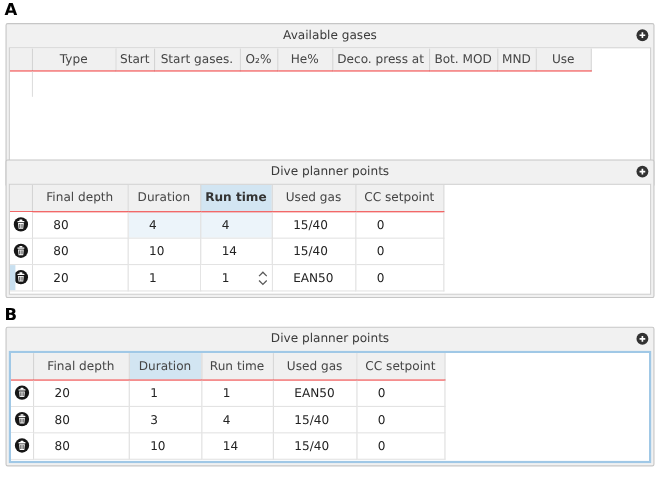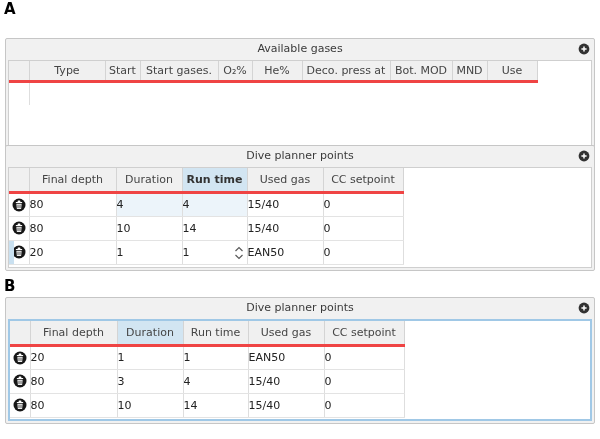--- a/index.html
+++ b/index.html
@@ -18,21 +18,21 @@
   }
   #label-a { top: 0px; }
   #label-b { top: 277px; }
 
   .panel {
     position: absolute; left: 5px; width: 590px;
     background: #f1f1f1;
     border: 1px solid #c6c6c6;
     border-radius: 2px;
   }
-  #gases-panel    { top: 38px;  height: 149px; }
+  #gases-panel    { top: 21px;  height: 149px; }
   #planner-a-panel{ top: 145px; height: 126px; }
   #planner-b-panel{ top: 297px; height: 127px; }
 
   .panel-title {
     height: 20px; line-height: 20px;
     text-align: center; color: #3a3a3a;
     position: relative;
   }
   .panel-gear {
     position: absolute; right: 4px; top: 4px;
@@ -43,31 +43,31 @@
     position: absolute; left: 2px; right: 2px; top: 21px; bottom: 2px;
     background: #fff;
     border: 1px solid #cfcfcf;
     overflow: hidden;
   }
   .tablewrap.focused { border: 2px solid #a0c8e6; }
 
   table { border-collapse: collapse; table-layout: fixed; width: 100%; }
   th {
     background: #f0f0f0; color: #454545; font-weight: normal;
-    border-right: 1px solid #d4d4d4; border-bottom: 3px solid #ef4444;
+    border-right: 1px solid #d4d4d4; border-bottom: 1px solid #ef4444;
     text-align: center; white-space: nowrap; overflow: hidden;
   }
   td {
     border-right: 1px solid #dedede; border-bottom: 1px solid #e3e3e3;
     white-space: nowrap; overflow: hidden; background: #fff;
   }
   .gases th { height: 20px; }
   .gases td { height: 24px; text-align: center; }
   .planner th { height: 24px; }
-  .planner td { height: 24px; text-align: left; padding-left: 0; }
+  .planner td { height: 24px; text-align: left; padding-left: 19px; }
   th.filler, td.filler { border-right: none; border-bottom: none; background: #fff; }
   td.tail { height: 19px; border-bottom: none; }
   .iconcell { text-align: center !important; padding: 0 !important; position: relative; }
   .hl-header { background: #d2e5f2; }
   .hl-header.bold { font-weight: bold; color: #333; }
   td.hl-cell { background: #ecf4fa; }
 
   .icon-btn { display: inline-block; width: 14px; height: 14px; vertical-align: middle; }
   .row-indicator {
     position: absolute; left: 0; top: 0; bottom: 0; width: 5px;

